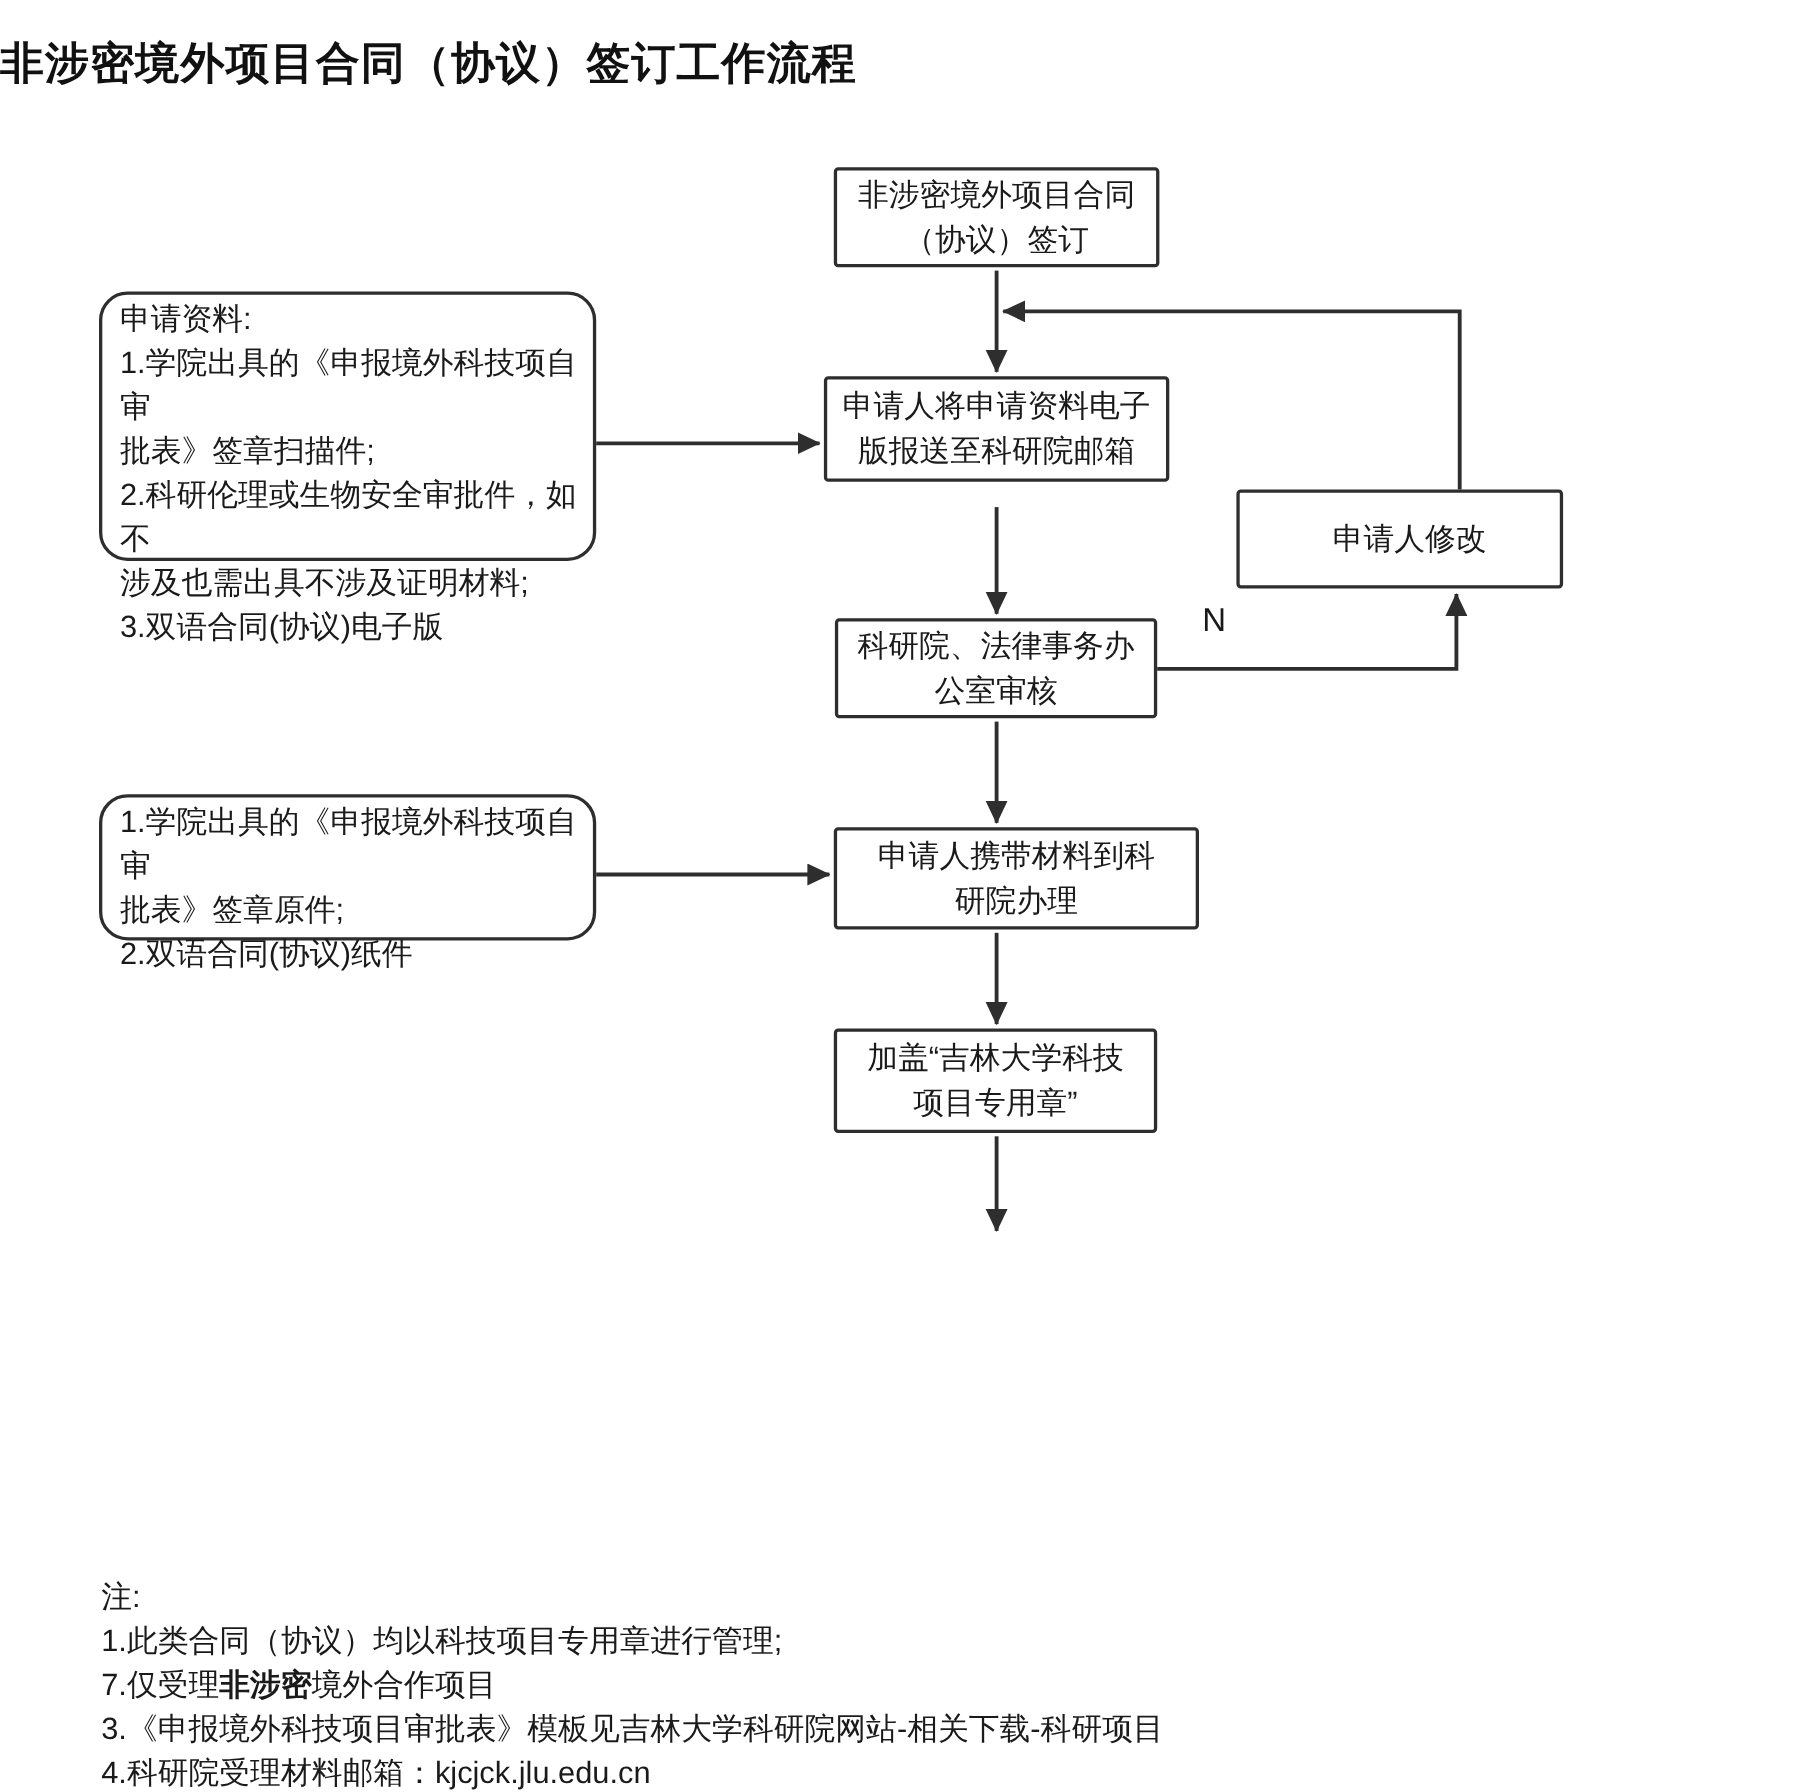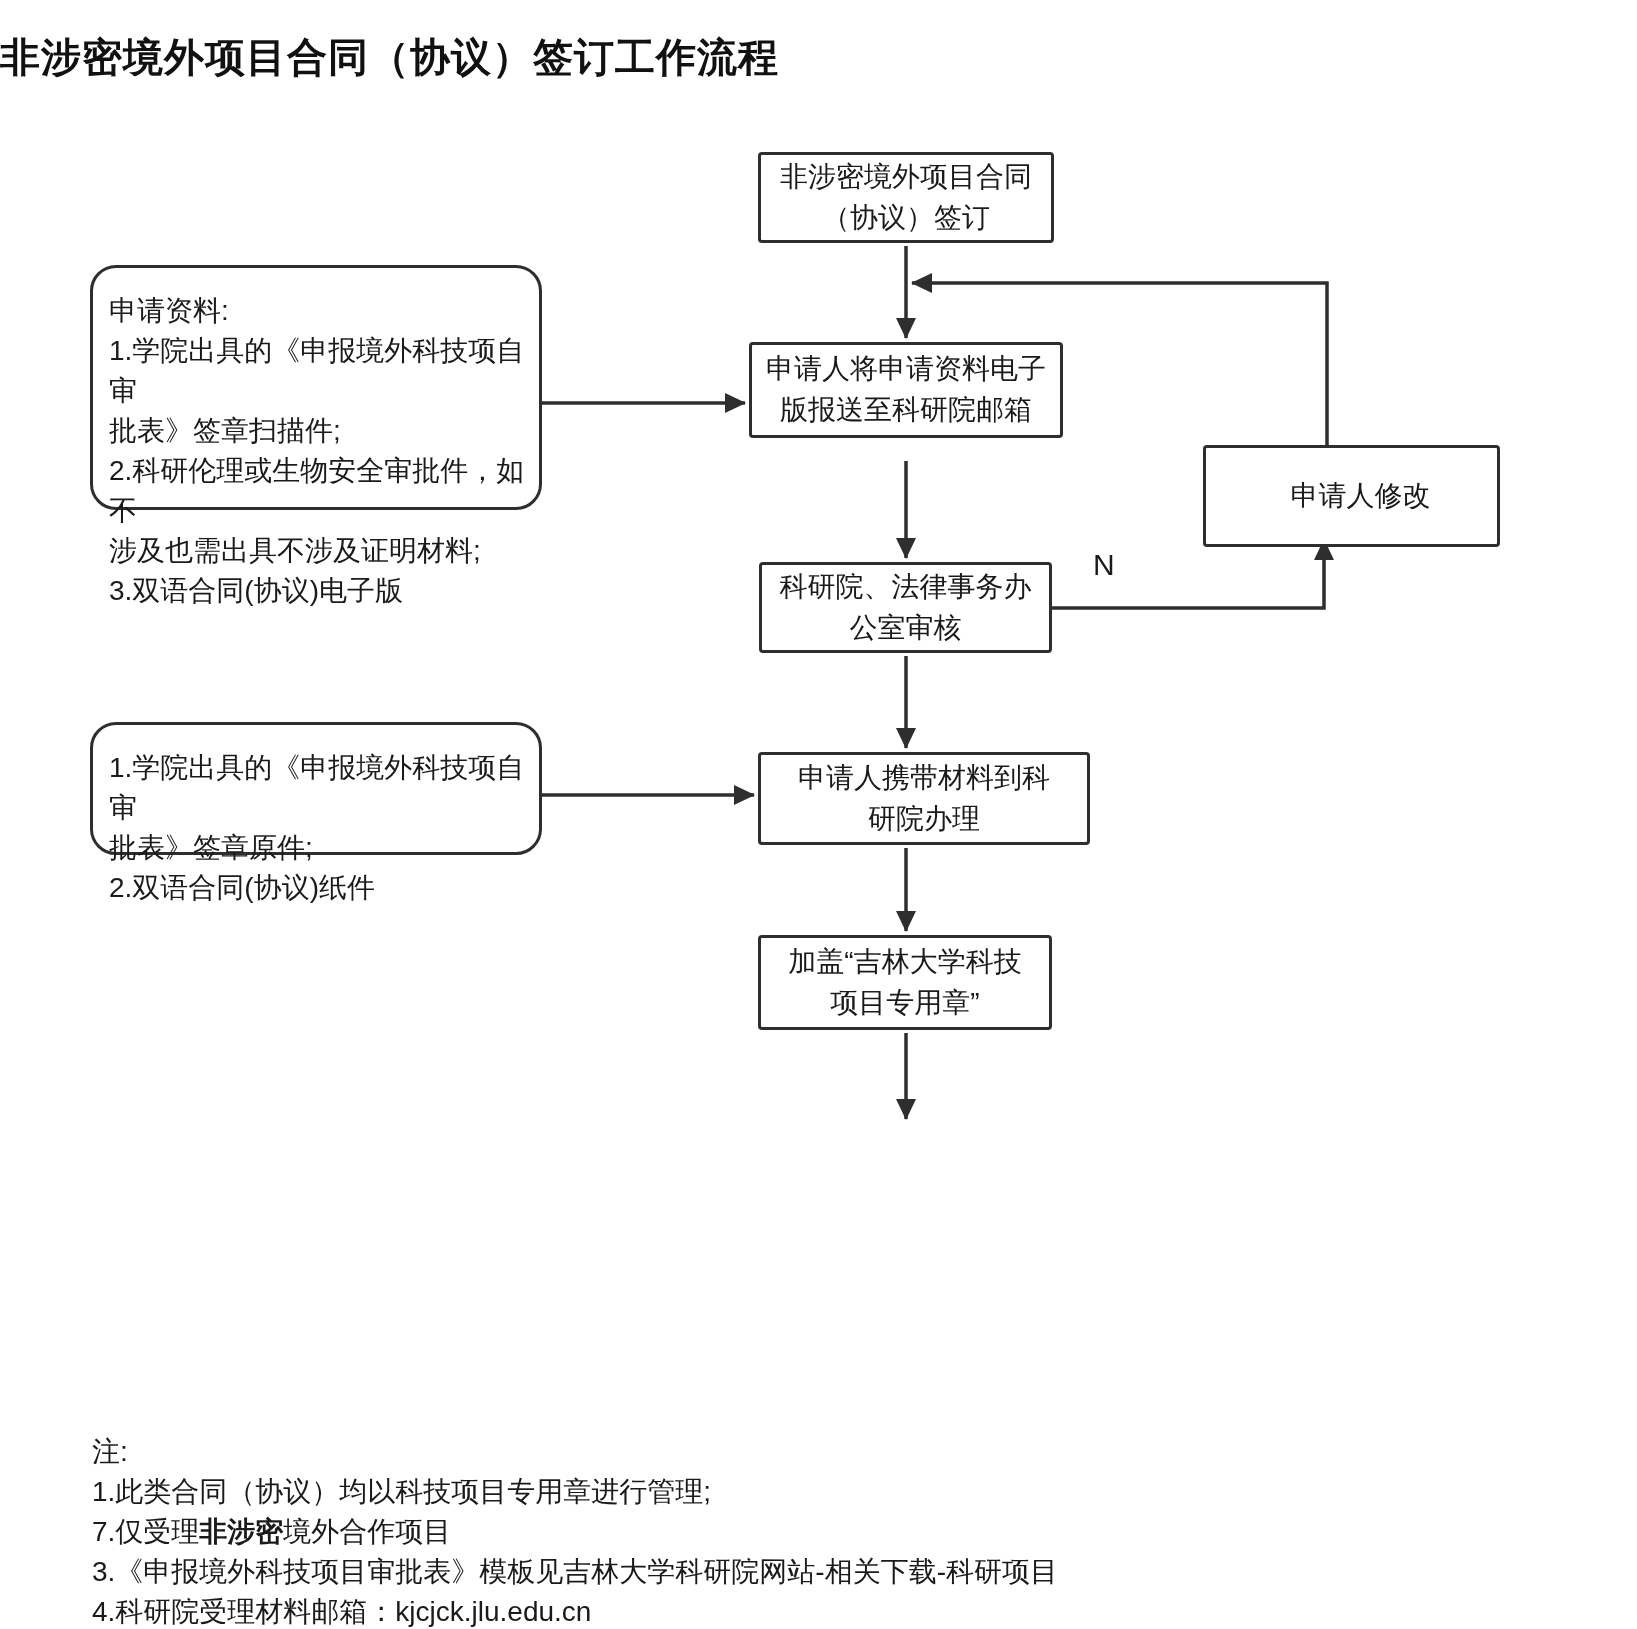--- a/index.html
+++ b/index.html
@@ -5,21 +5,21 @@
   html,body{margin:0;padding:0;background:#ffffff;}
   body{font-family:"Liberation Sans","DejaVu Sans",sans-serif;color:#1a1a1a;}
   .page{position:relative;width:1637px;height:1629px;background:#ffffff;overflow:hidden;}
   .page-title{position:absolute;left:0;top:30px;width:1637px;
     font-size:40px;font-weight:bold;letter-spacing:1px;color:#111;}
   .node{position:absolute;border:3.5px solid #2e2e2e;border-radius:4px;background:#fff;
     display:flex;align-items:center;justify-content:center;text-align:center;
     font-size:28px;line-height:1.45;white-space:pre-line;box-sizing:border-box;padding:4px 10px;}
   .info-box{position:absolute;border:3.5px solid #2e2e2e;border-radius:26px;background:#fff;
     font-size:28px;line-height:40px;white-space:pre-line;box-sizing:border-box;
-    padding:23px 14px 6px 16px;text-align:left;}
+    padding:2px 14px 6px 16px;text-align:left;}
   .edge-label{position:absolute;font-size:30px;color:#1a1a1a;}
   .arrows{position:absolute;left:0;top:0;width:1637px;height:1629px;pointer-events:none;}
   .arrows path{stroke:#2e2e2e;stroke-width:3.5px;fill:none;}
   .notes{position:absolute;left:92px;top:1432px;font-size:28px;line-height:40px;color:#1a1a1a;}
   .notes div{white-space:nowrap;}
   .bold{font-weight:bold;}
 </style>
 </head>
 <body>
 
@@ -50,21 +50,21 @@
   <div class="info-box" style="left:90px;top:265px;width:452px;height:245px;">申请资料:
 1.学院出具的《申报境外科技项自审
 批表》签章扫描件;
 2.科研伦理或生物安全审批件，如不
 涉及也需出具不涉及证明材料;
 3.双语合同(协议)电子版</div>
 
   <div class="node" style="left:749px;top:342px;width:314px;height:96px;">申请人将申请资料电子
 版报送至科研院邮箱</div>
 
-  <div class="node" style="left:1203px;top:445px;width:297px;height:102px;padding-left:28px;">申请人修改</div>
+  <div class="node" style="left:1124px;top:445px;width:297px;height:90px;padding-left:28px;">申请人修改</div>
 
   <div class="node" style="left:759px;top:562px;width:293px;height:91px;">科研院、法律事务办
 公室审核</div>
 
   <div class="edge-label" style="left:1093px;top:548px;">N</div>
 
   <div class="info-box" style="left:90px;top:722px;width:452px;height:133px;">1.学院出具的《申报境外科技项自审
 批表》签章原件;
 2.双语合同(协议)纸件</div>
 

